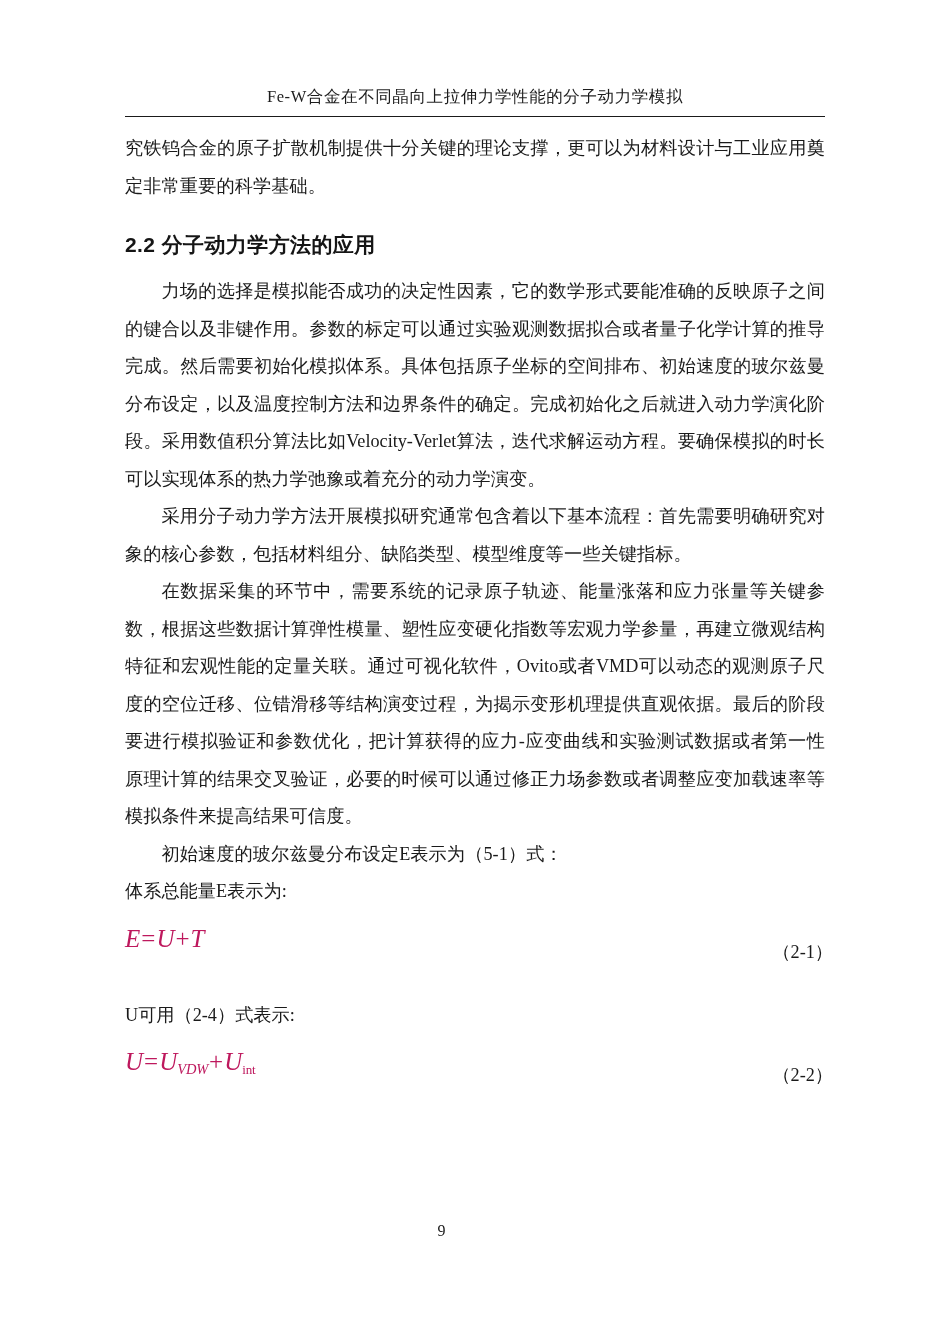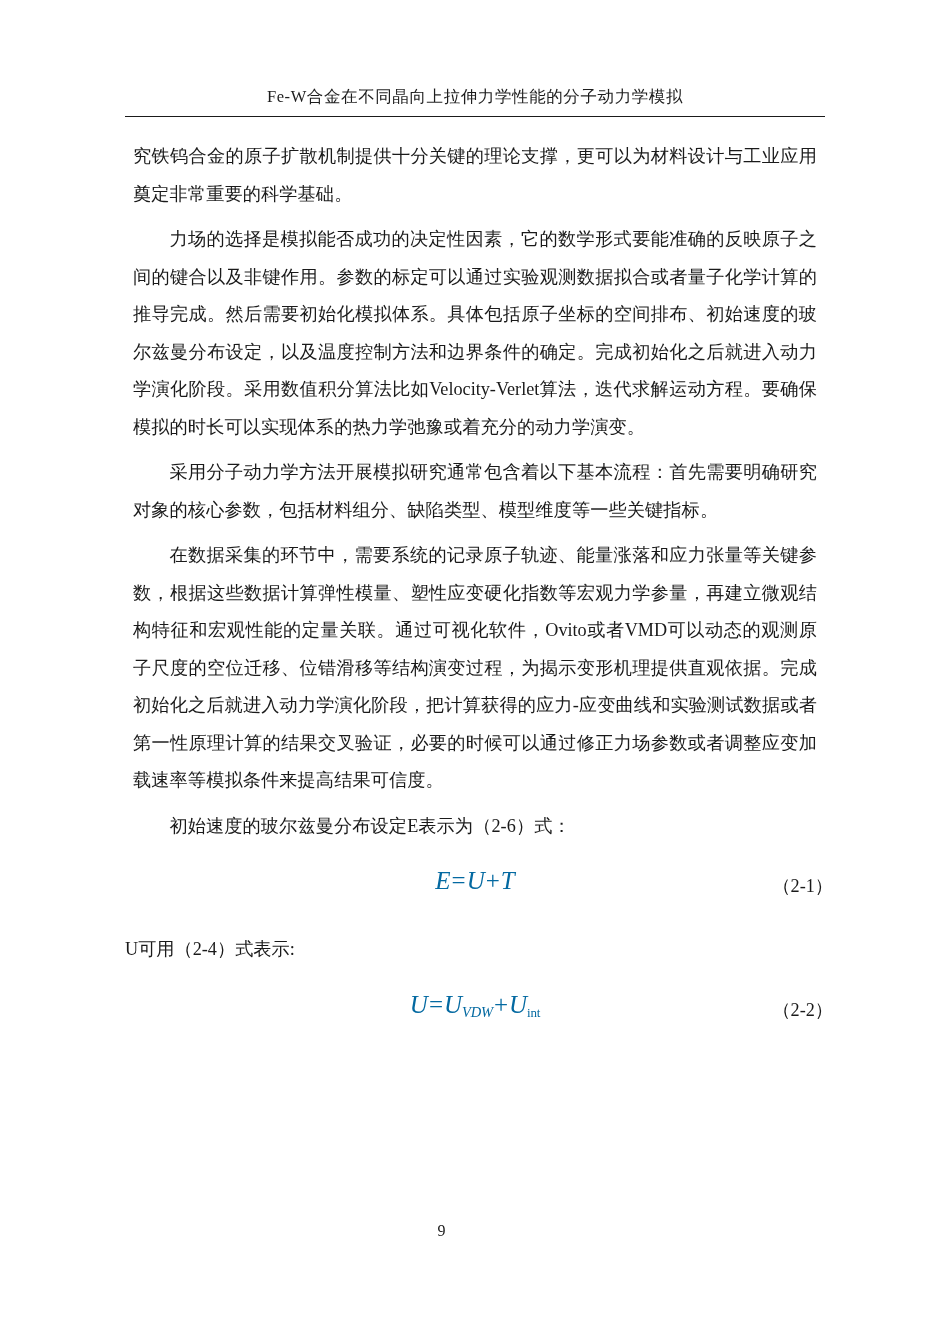--- a/index.html
+++ b/index.html
@@ -47,21 +47,21 @@
 
   
   .body-area {
     position: absolute;
     left: 125px;
     top: 130px;
     width: 700px;
   }
 
   p.para {
-    margin: 8px;
+    margin: 0;
     font-size: 18.2px;
     line-height: 37.5px;
     text-align: justify;
     text-justify: inter-ideograph;
     letter-spacing: 0.1px;
     color: #1a1a1a;
   }
   p.para.indent { text-indent: 2em; }
   p.para.cont  { text-indent: 0; }
 
@@ -88,26 +88,25 @@
   .equation-row {
     position: relative;
     height: 58px;
     margin-top: 14px;
     margin-bottom: 4px;
   }
   .equation-body {
     position: absolute;
     left: 0;
     right: 0;
-    top: 8px;
-    text-align: center;
+    top: 0;
     font-family: "Liberation Serif", "DejaVu Serif", serif;
     font-style: italic;
     font-size: 25px;
-    color: #0369a1;
+    color: #be185d;
     white-space: nowrap;
   }
   .equation-body .op {
     font-style: normal;
     padding: 0 1px;
   }
   .equation-body .var { font-style: italic; }
   sub.sub-italic {
     font-size: 0.58em;
     vertical-align: -0.28em;
@@ -177,29 +176,31 @@
 
   <div class="header-block">
     <div class="header-title">Fe-W合金在不同晶向上拉伸力学性能的分子动力学模拟</div>
     <div class="header-rule"></div>
   </div>
 
   <div class="body-area">
 
     <p class="para cont">究铁钨合金的原子扩散机制提供十分关键的理论支撑，更可以为材料设计与工业应用奠定非常重要的科学基础。</p>
 
+    <h2 class="section-heading">2.2 分子动力学方法的应用</h2>
 
     <p class="para indent"><span>力场的选择是模拟能否成功的决定性因素，它的数学形式要能准确的反映原子之间的键合以及非键作用。参数的标定可以通过实验观测数据拟合或者量子化学计算的推导完成。然后需要初始化模拟体系。具体包括原子坐标的空间排布、初始速度的玻尔兹曼分布设定，以及温度控制方法和边界条件的确定。完成初始化之后就进入动力学演化阶段。采用数值积分算法比如</span><span class="latin">Velocity-Verlet</span><span>算法，迭代求解运动方程。要确保模拟的时长可以实现体系的热力学弛豫或着充分的动力学演变。</span></p>
 
     <p class="para indent">采用分子动力学方法开展模拟研究通常包含着以下基本流程：首先需要明确研究对象的核心参数，包括材料组分、缺陷类型、模型维度等一些关键指标。</p>
 
-    <p class="para indent"><span>在数据采集的环节中，需要系统的记录原子轨迹、能量涨落和应力张量等关键参数，根据这些数据计算弹性模量、塑性应变硬化指数等宏观力学参量，再建立微观结构特征和宏观性能的定量关联。通过可视化软件，</span><span class="latin">Ovito</span><span>或者</span><span class="latin">VMD</span><span>可以动态的观测原子尺度的空位迁移、位错滑移等结构演变过程，为揭示变形机理提供直观依据。完成初始化之后就进入动力学演化阶段，把计算获得的应力-应变曲线和实验测试数据或者第一性原理计算的结果交叉验证，必要的时候可以通过修正力场参数或者调整应变加载速率等模拟条件来提高结果可信度。</span></p>
-
-    <p class="para indent"><span>初始速度的玻尔兹曼分布设定</span><span class="latin">E</span><span>表示为（2-6）式：</span></p>
-
+    <p class="para indent"><span>在数据采集的环节中，需要系统的记录原子轨迹、能量涨落和应力张量等关键参数，根据这些数据计算弹性模量、塑性应变硬化指数等宏观力学参量，再建立微观结构特征和宏观性能的定量关联。通过可视化软件，</span><span class="latin">Ovito</span><span>或者</span><span class="latin">VMD</span><span>可以动态的观测原子尺度的空位迁移、位错滑移等结构演变过程，为揭示变形机理提供直观依据。最后的阶段要进行模拟验证和参数优化，把计算获得的应力-应变曲线和实验测试数据或者第一性原理计算的结果交叉验证，必要的时候可以通过修正力场参数或者调整应变加载速率等模拟条件来提高结果可信度。</span></p>
+
+    <p class="para indent"><span>初始速度的玻尔兹曼分布设定</span><span class="latin">E</span><span>表示为（5-1）式：</span></p>
+
+    <p class="lead-line"><span>体系总能量</span><span class="latin">E</span><span>表示为:</span></p>
 
     <div class="equation-row">
       <div class="equation-body"><span class="var">E</span><span class="op">=</span><span class="var">U</span><span class="op">+</span><span class="var">T</span></div>
       <div class="equation-number">（2-1）</div>
     </div>
 
     <div class="gap-sm"></div>
 
     <p class="lead-line"><span class="latin">U</span><span>可用（2-4）式表示:</span></p>
 

